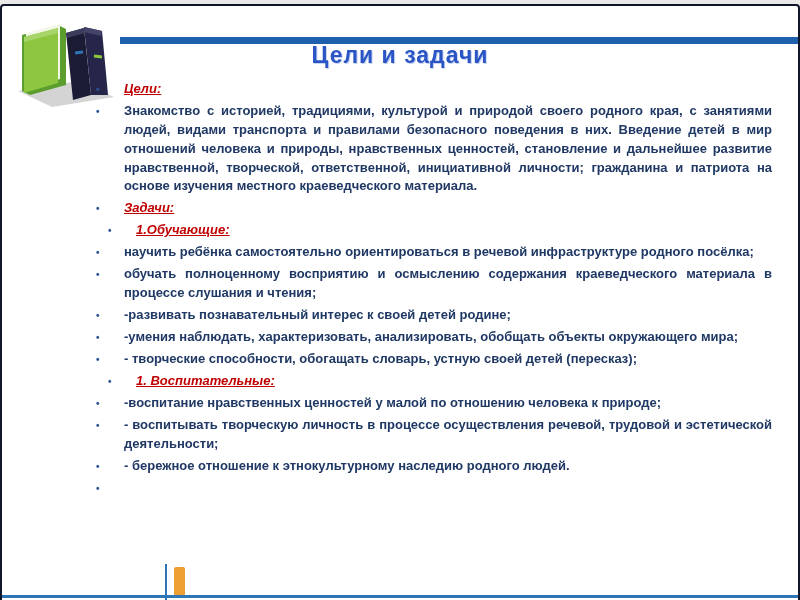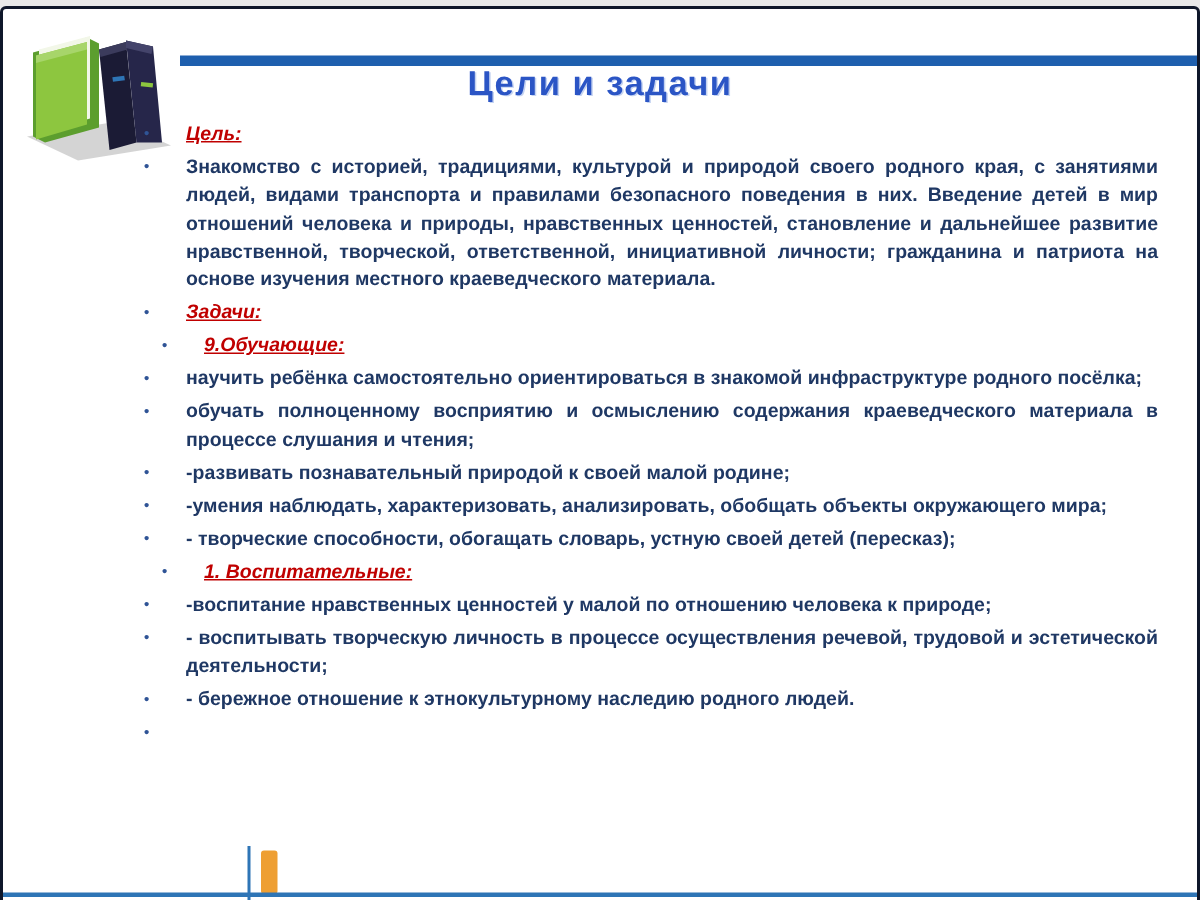--- a/index.html
+++ b/index.html
@@ -77,45 +77,45 @@
       <rect x="63" y="40" width="8" height="3" fill="#2E75B6" transform="rotate(-8 67 41)"></rect>
       <rect x="82" y="44" width="8" height="3" fill="#8DC63F" transform="rotate(6 86 45)"></rect>
     </svg>
   </div>
 
   <div class="title">Цели и задачи</div>
 
   <ul class="content">
       <li class="item red">
         <span class="dot">•</span>
-        <span class="tx">Цель:</span>
+        <span class="tx">Цели:</span>
       </li>
       <li class="item navy">
         <span class="dot">•</span>
         <span class="tx">Знакомство с историей, традициями, культурой  и природой своего родного края, с занятиями людей, видами транспорта и правилами безопасного поведения в них. Введение детей в мир отношений человека и природы, нравственных ценностей, становление и дальнейшее развитие нравственной, творческой, ответственной, инициативной  личности; гражданина и патриота на основе изучения местного краеведческого материала.</span>
       </li>
       <li class="item red">
         <span class="dot">•</span>
         <span class="tx">Задачи:</span>
       </li>
       <li class="item red indent">
         <span class="dot">•</span>
-        <span class="tx">9.Обучающие:</span>
+        <span class="tx">1.Обучающие:</span>
       </li>
       <li class="item navy">
         <span class="dot">•</span>
-        <span class="tx">научить ребёнка самостоятельно ориентироваться в знакомой инфраструктуре родного посёлка;</span>
+        <span class="tx">научить ребёнка самостоятельно ориентироваться в речевой инфраструктуре родного посёлка;</span>
       </li>
       <li class="item navy">
         <span class="dot">•</span>
         <span class="tx">обучать полноценному восприятию и осмыслению содержания краеведческого материала в процессе слушания и чтения;</span>
       </li>
       <li class="item navy">
         <span class="dot">•</span>
-        <span class="tx">-развивать  познавательный природой к своей малой родине;</span>
+        <span class="tx">-развивать  познавательный интерес к своей детей родине;</span>
       </li>
       <li class="item navy">
         <span class="dot">•</span>
         <span class="tx">-умения наблюдать, характеризовать, анализировать, обобщать объекты окружающего мира;</span>
       </li>
       <li class="item navy">
         <span class="dot">•</span>
         <span class="tx">-  творческие способности, обогащать словарь, устную своей детей (пересказ);</span>
       </li>
       <li class="item red indent">

